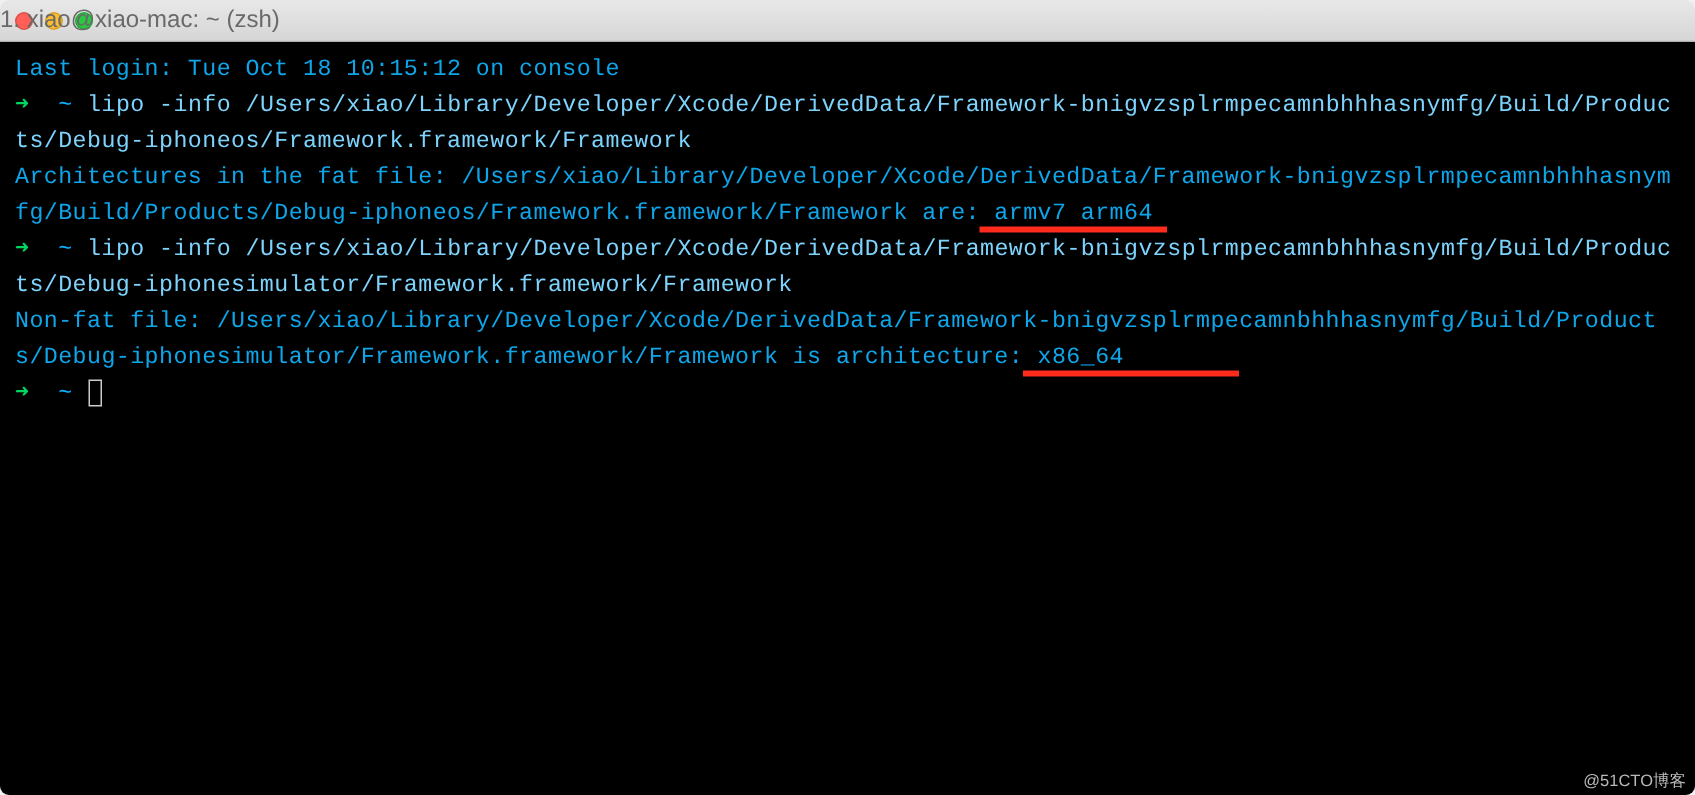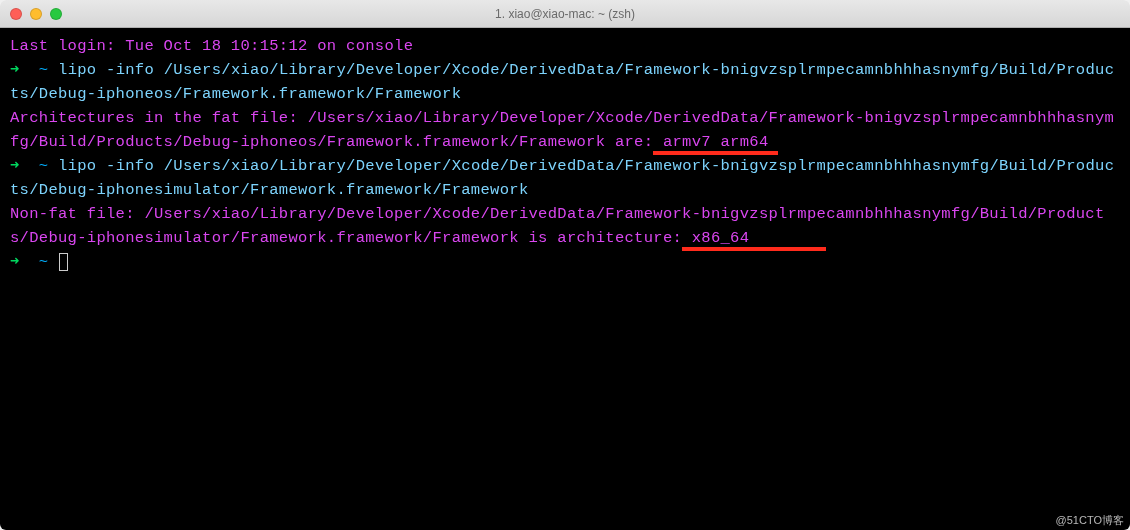--- a/index.html
+++ b/index.html
@@ -44,42 +44,42 @@
       border-radius: 50%;
       border: 0.5px solid rgba(0,0,0,0.15);
     }
     .tl-close { background: #ff5f57; }
     .tl-min { background: #ffbd2e; }
     .tl-max { background: #28c940; }
     .title {
       position: absolute;
       left: 0;
       right: 0;
-      text-align: center;
+      text-align: left;
       color: #6a6a6a;
-      font-size: 12px;
+      font-size: 16px;
       font-family: -apple-system, BlinkMacSystemFont, "Helvetica Neue", sans-serif;
       pointer-events: none;
     }
     .terminal {
       flex: 1;
       background: #000;
       color: #cccccc;
       padding: 6px 10px 10px 10px;
       line-height: 1.55;
       white-space: pre-wrap;
       word-break: break-all;
       overflow: hidden;
       font-size: 15.5px;
       letter-spacing: 0.3px;
     }
     .arrow { color: #00d75f; font-weight: bold; }
     .tilde { color: #00afff; }
     .cmd { color: #7dd3fc; }
-    .output { color: #d946ef; }
+    .output { color: #0ea5e9; }
     .underline-arch {
       position: relative;
     }
     .underline-arch::after {
       content: "";
       position: absolute;
       left: 0;
       right: 0;
       bottom: -4px;
       height: 4px;

